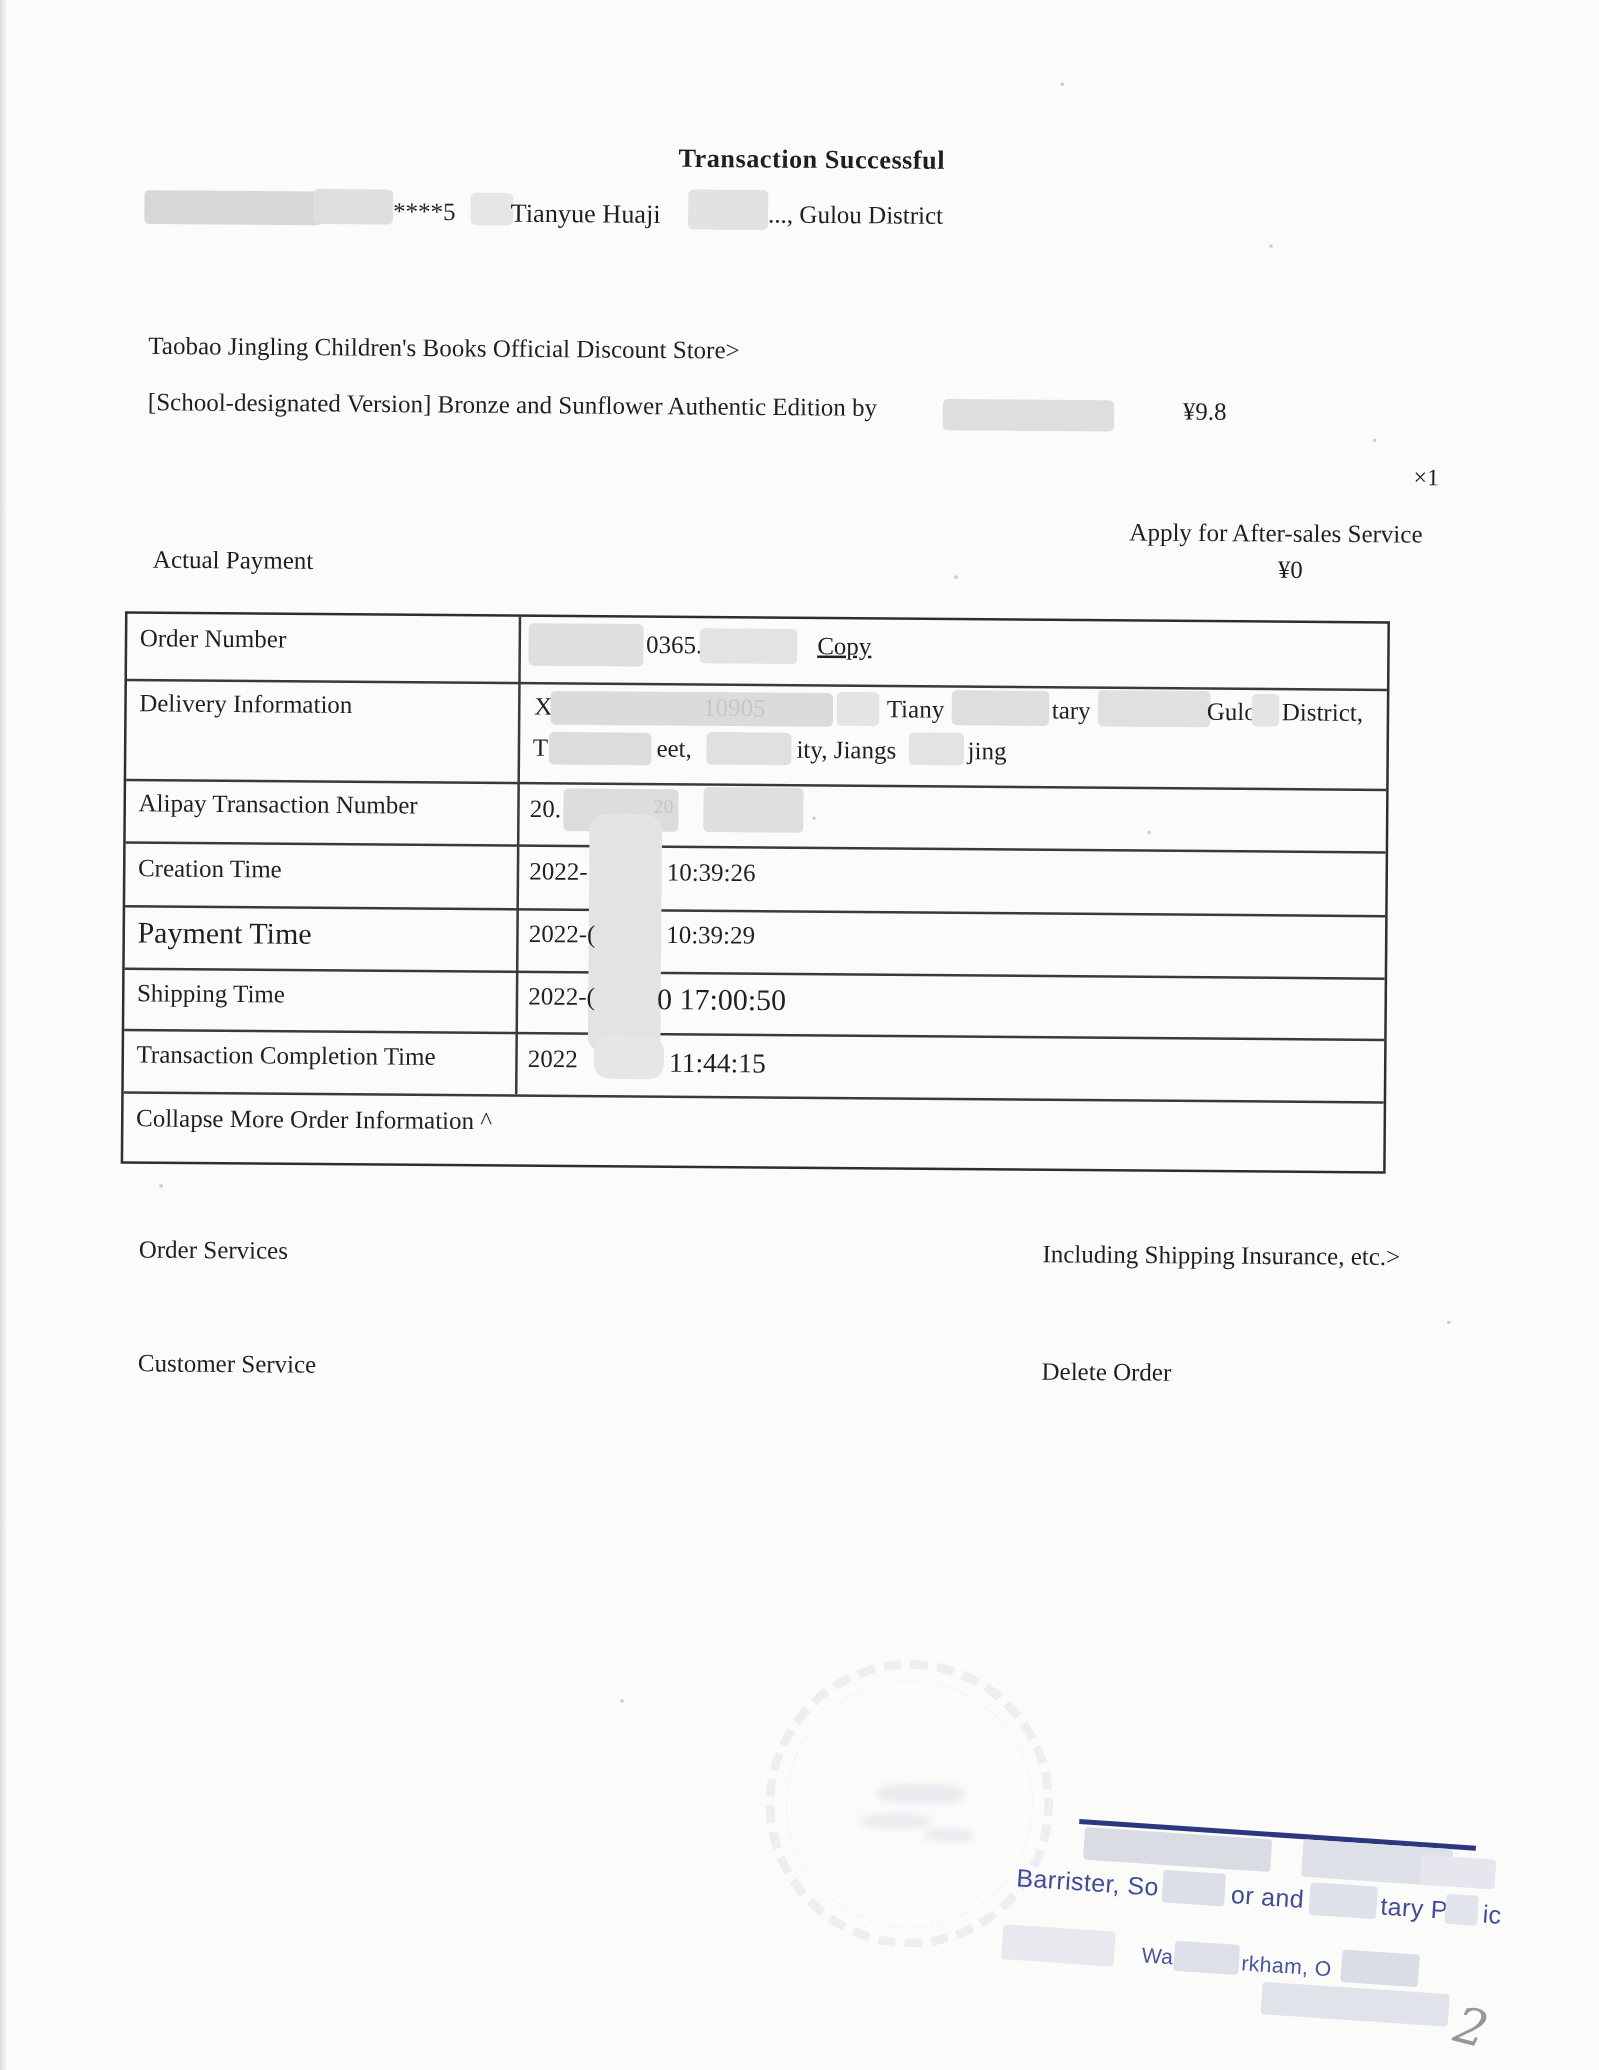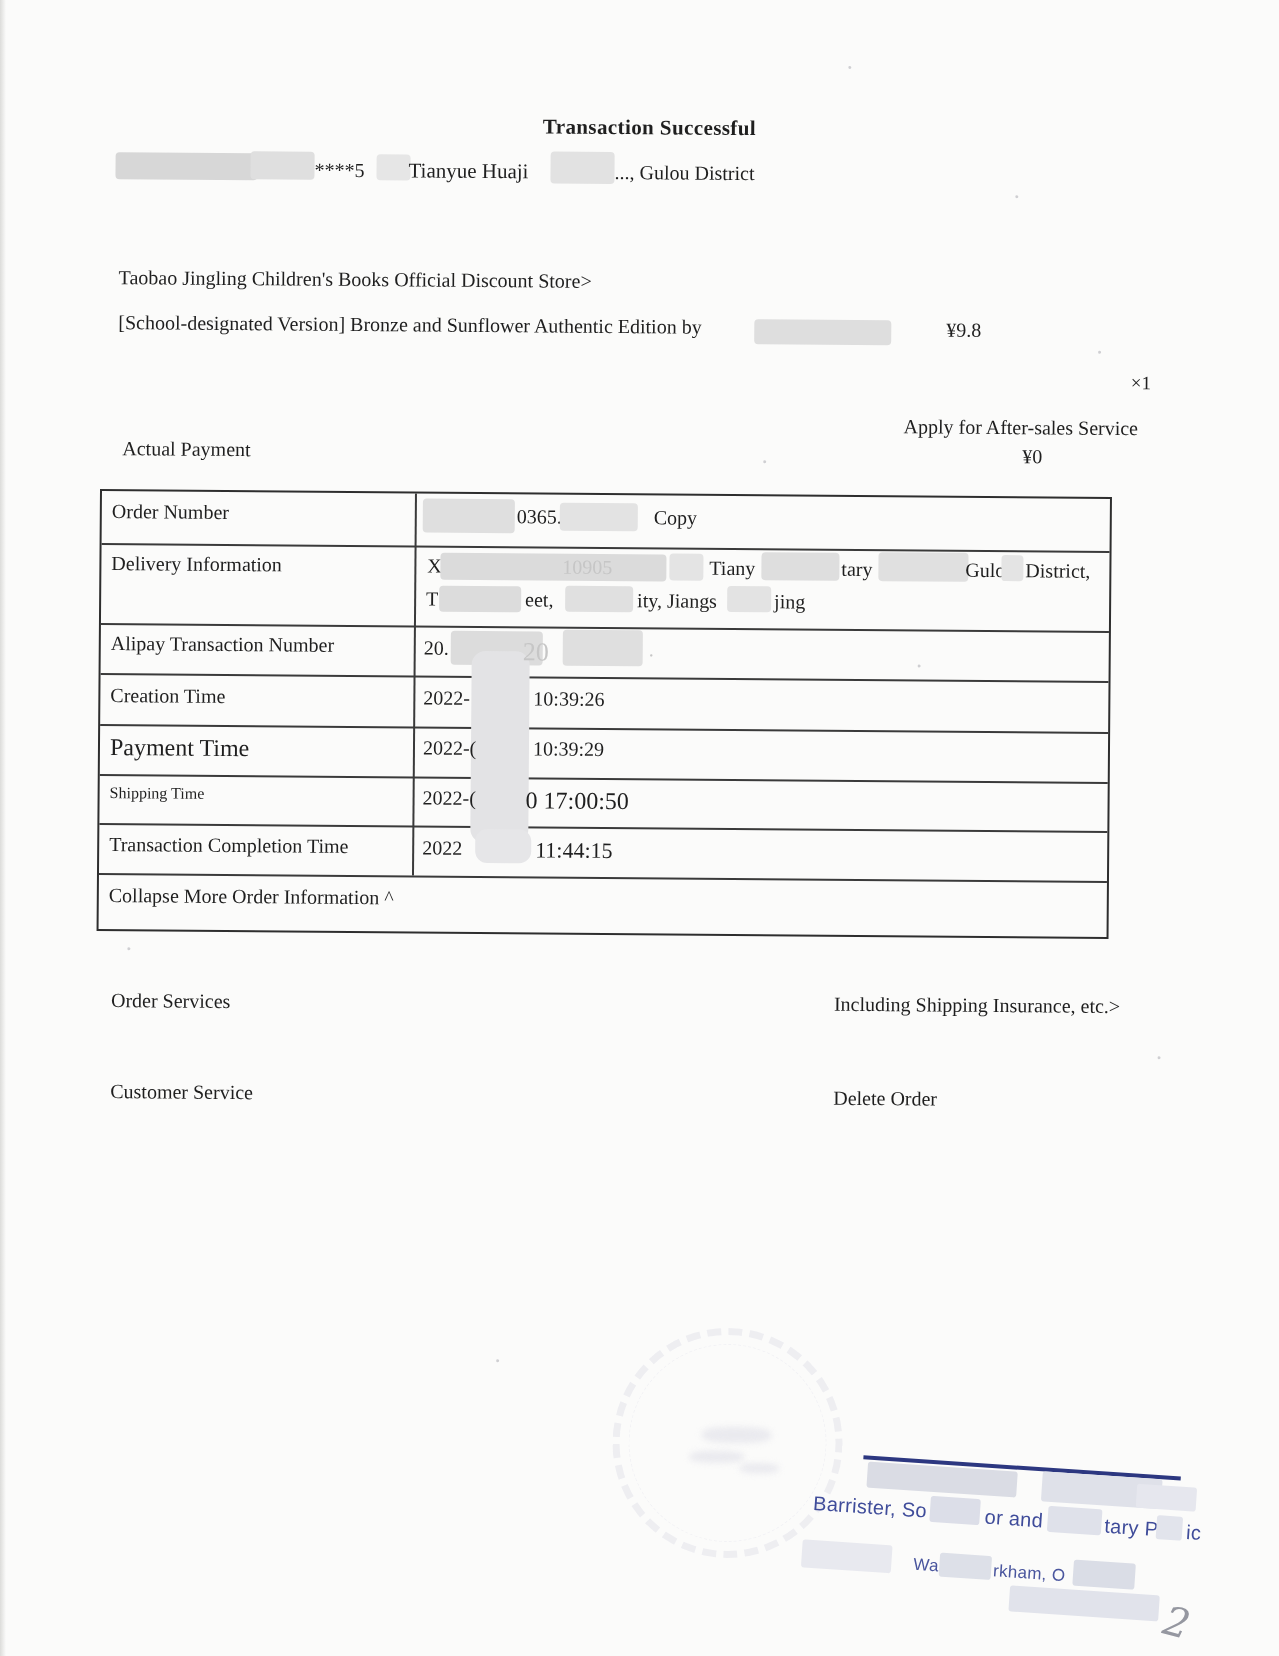--- a/index.html
+++ b/index.html
@@ -76,28 +76,28 @@
       <div class="hline" style="top:332px;"></div>
       <div class="hline" style="top:382px;"></div>
       <div class="vline" style="left:313px; height:382px;"></div>
     </div>
 
     <div class="t" style="left:112px; top:500px; font-size:20px;">Order Number</div>
     <div class="t" style="left:112px; top:552px; font-size:20px;">Delivery Information</div>
     <div class="t" style="left:112px; top:632px; font-size:20px;">Alipay Transaction Number</div>
     <div class="t" style="left:112px; top:684px; font-size:20px;">Creation Time</div>
     <div class="t" style="left:112px; top:734px; font-size:24px;">Payment Time</div>
-    <div class="t" style="left:112px; top:784px; font-size:16px;">Shipping Time</div>
+    <div class="t" style="left:112px; top:784px; font-size:20px;">Shipping Time</div>
     <div class="t" style="left:112px; top:833px; font-size:20px;">Transaction Completion Time</div>
     <div class="t" style="left:112px; top:884px; font-size:20px;">Collapse More Order Information ^</div>
 
     <div class="redact" style="left:423px; top:496px; width:92px; height:34px; background:#dfdfdf;"></div>
     <div class="t" style="left:517px; top:502px; font-size:20px;">0365.</div>
     <div class="redact" style="left:560px; top:499px; width:78px; height:28px; background:#e3e3e3;"></div>
-    <div class="t" style="left:654px; top:502px; font-size:20px;">Copy</div>
+    <div class="t" style="left:654px; top:502px; font-size:20px;text-decoration:underline;">Copy</div>
 
     <div class="t" style="left:428px; top:552px; font-size:20px;">X</div>
     <div class="redact" style="left:441px; top:550px; width:226px; height:27px; background:#dbdbdb;"></div>
     <div class="t faint" style="left:563px; top:552px; font-size:20px; z-index:2;">10905</div>
     <div class="redact" style="left:670px; top:549px; width:34px; height:27px; background:#e4e4e4;"></div>
     <div class="t" style="left:710px; top:552px; font-size:20px;">Tiany</div>
     <div class="redact" style="left:762px; top:547px; width:78px; height:28px; background:#dedede;"></div>
     <div class="t" style="left:842px; top:552px; font-size:20px;">tary</div>
     <div class="redact" style="left:879px; top:546px; width:90px; height:29px; background:#e0e0e0;"></div>
     <div class="t" style="left:966px; top:552px; font-size:20px;">Gulo</div>
@@ -107,21 +107,21 @@
     <div class="t" style="left:427px; top:585px; font-size:20px;">T</div>
     <div class="redact" style="left:440px; top:583px; width:82px; height:26px; background:#dcdcdc;"></div>
     <div class="t" style="left:526px; top:585px; font-size:20px;">eet,</div>
     <div class="redact" style="left:566px; top:582px; width:68px; height:26px; background:#e0e0e0;"></div>
     <div class="t" style="left:638px; top:585px; font-size:20px;">ity, Jiangs</div>
     <div class="redact" style="left:728px; top:581px; width:44px; height:26px; background:#e3e3e3;"></div>
     <div class="t" style="left:775px; top:585px; font-size:20px;">jing</div>
 
     <div class="t" style="left:425px; top:634px; font-size:20px;">20.</div>
     <div class="redact" style="left:452px; top:628px; width:92px; height:34px; background:#dcdcdc;"></div>
-    <div class="t faint" style="left:524px; top:634px; font-size:26px; z-index:2;">20</div>
+    <div class="t faint" style="left:524px; top:634px; font-size:16px; z-index:2;">20</div>
     <div class="redact" style="left:564px; top:626px; width:80px; height:36px; background:#dfdfdf;"></div>
     <div class="t faint" style="left:650px; top:634px; font-size:20px;">.</div>
 
     <div class="redact" style="left:473px; top:648px; width:58px; height:192px; background:#e3e3e5; border-radius:14px;"></div>
     <div class="redact" style="left:478px; top:826px; width:56px; height:34px; background:#e6e6e8; border-radius:12px;"></div>
 
     <div class="t" style="left:425px; top:684px; font-size:20px;">2022-</div>
     <div class="t" style="left:535px; top:684px; font-size:20px;">10:39:26</div>
 
     <div class="t" style="left:425px; top:734px; font-size:20px;">2022-(</div>

